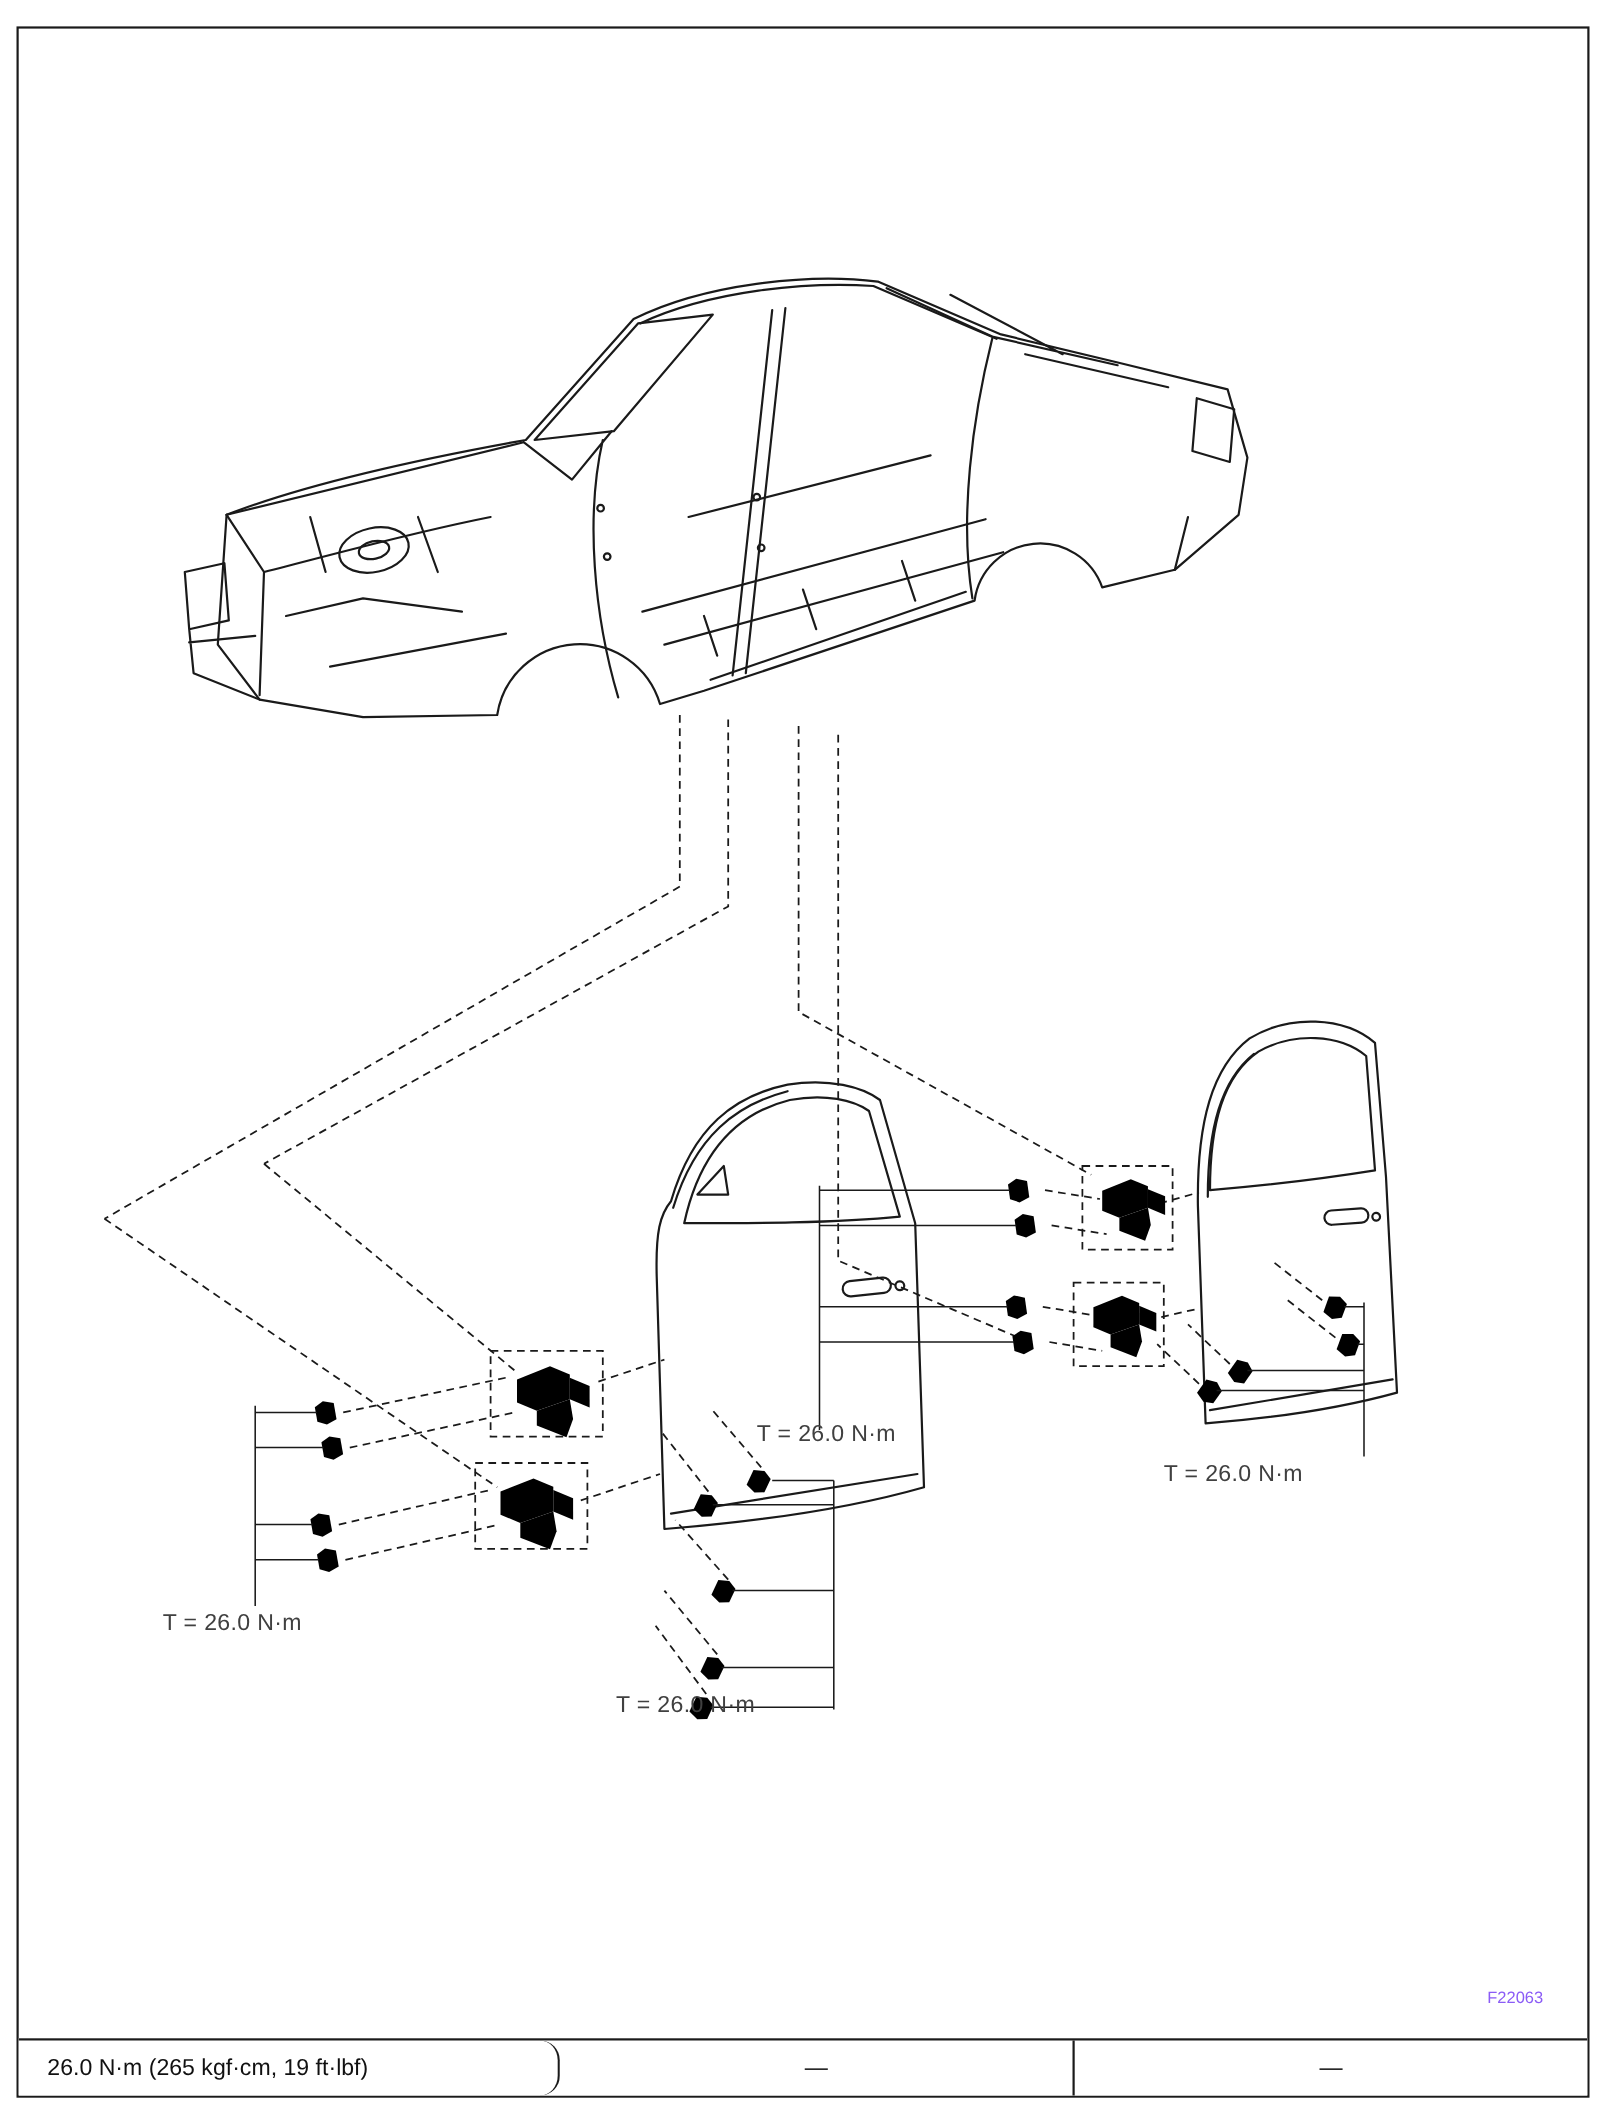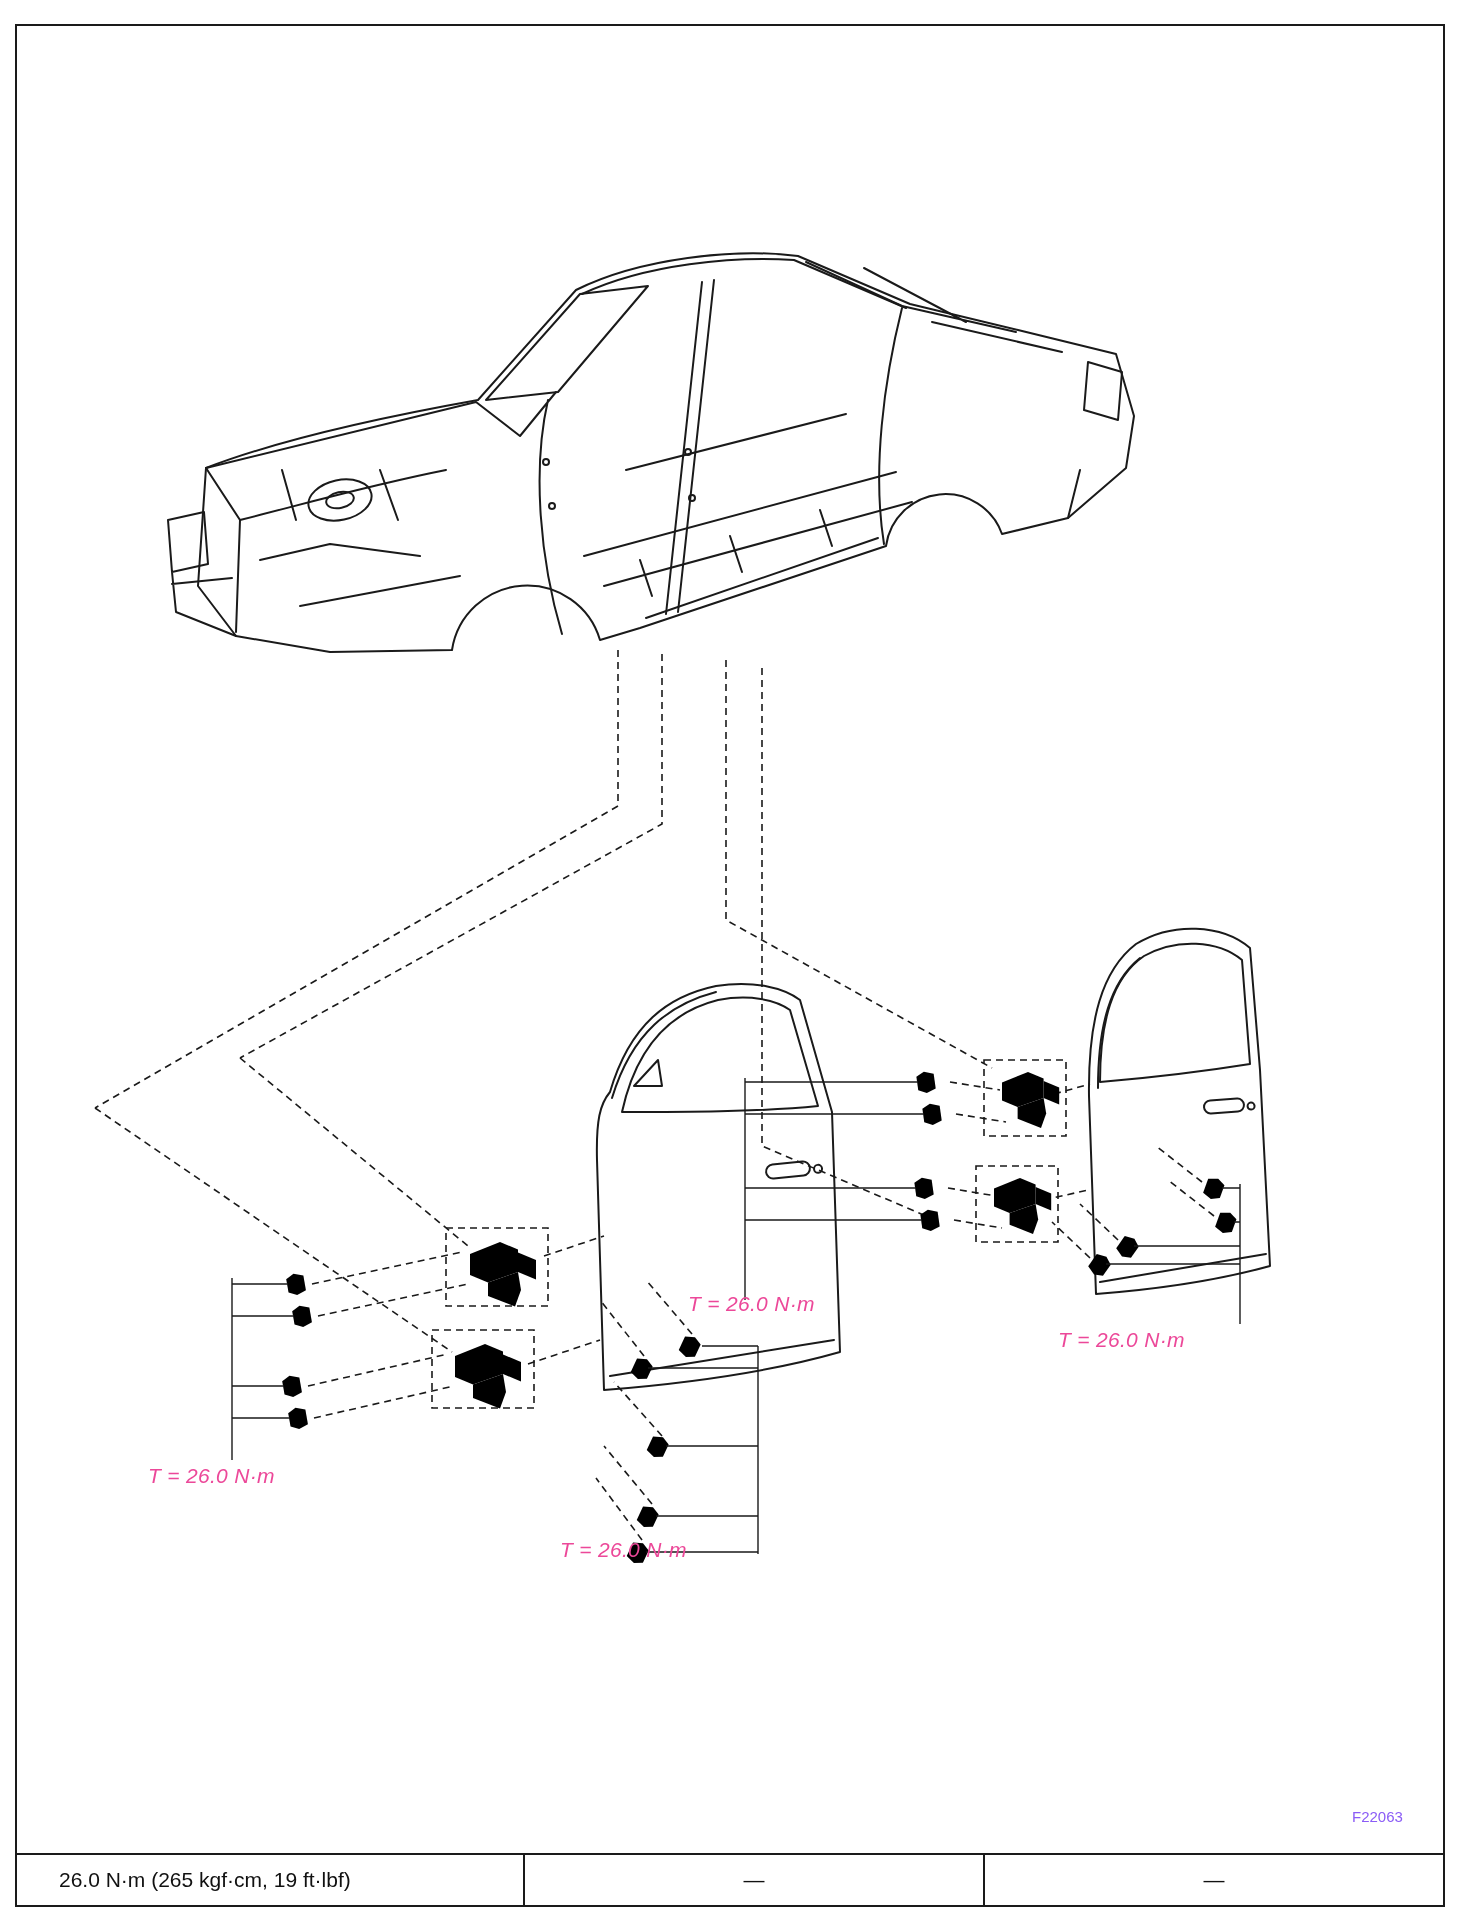--- a/index.html
+++ b/index.html
@@ -15,33 +15,33 @@
   .solid path,.solid line,.solid polygon,.solid rect,.solid circle,.solid ellipse{
     fill:none;stroke:#1a1a1a;stroke-width:2;stroke-linecap:round;stroke-linejoin:round;
   }
   .dashed path,.dashed line{
     fill:none;stroke:#1a1a1a;stroke-width:1.6;stroke-dasharray:7 5;stroke-linecap:butt;
   }
   .thin path,.thin line{
     fill:none;stroke:#1a1a1a;stroke-width:1.4;
   }
   .torque-label{
-    position:absolute;font-size:21px;letter-spacing:0.3px;white-space:nowrap;color:#ec4899;font-style:italic;
+    position:absolute;font-size:21px;letter-spacing:0.3px;white-space:nowrap;color:#404040;
   }
   .figure-code{
     position:absolute;left:1352px;top:1808px;font-size:15px;color:#8b5cf6;
   }
   .footer-table{
     position:absolute;left:0;right:0;bottom:0;height:50px;
     border-top:2px solid #1a1a1a;display:flex;align-items:stretch;background:#fff;
   }
   .footer-cell{
     display:flex;align-items:center;font-size:21px;color:#111;
   }
-  .footer-cell.spec{width:464px;border-right:2px solid #1a1a1a;padding-left:42px;justify-content:flex-start;}
+  .footer-cell.spec{width:464px;border-right:2px solid #1a1a1a;padding-left:26px;justify-content:flex-start;border-radius:18px;}
   .footer-cell.mid{flex:1;border-right:2px solid #1a1a1a;justify-content:center;}
   .footer-cell.end{flex:1;justify-content:center;}
 </style>
 </head>
 <body>
 
 <div class="page">
 
   <svg class="art" viewBox="0 0 1460 1929">
     <defs>

